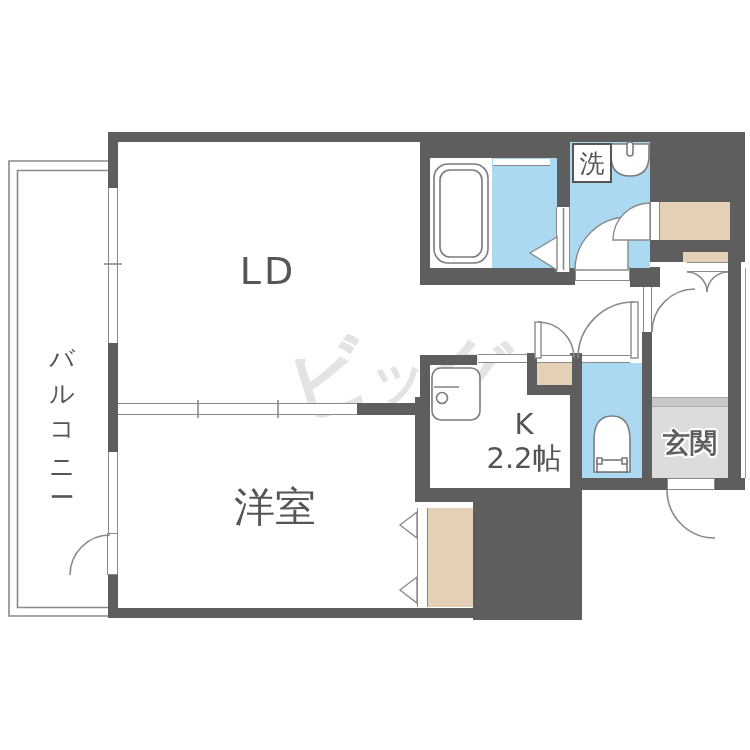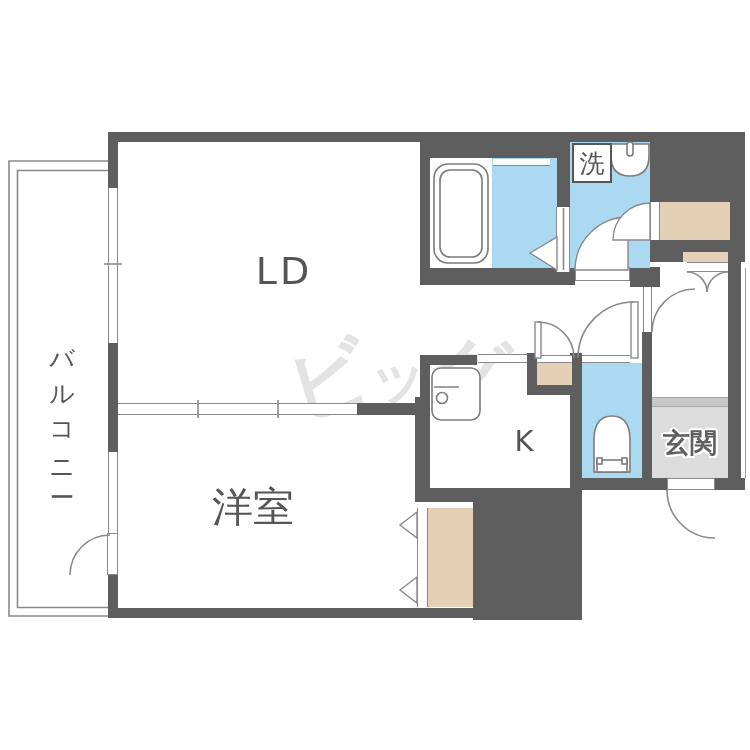--- a/index.html
+++ b/index.html
@@ -142,26 +142,27 @@
     <path class="ln" d="M110,535 A40,40 0 0 0 70,575"></path>
 
     <polygon class="tri" points="417,512 400,525 417,538"></polygon>
     <polygon class="tri" points="417,577 400,590 417,603"></polygon>
 
     <line class="ln" x1="104" y1="264" x2="122" y2="264"></line>
     <line class="ln" x1="198" y1="400" x2="198" y2="418"></line>
     <line class="ln" x1="278" y1="400" x2="278" y2="418"></line>
   </svg>
 
-  <div class="label lbl-ld z6" style="left:284px;top:271px">LD</div>
+  <div class="label lbl-ld z6" style="left:268px;top:271px">LD</div>
   <div class="label lbl-balcony z6" style="left:62px;top:412px">バルコニー</div>
-  <div class="label lbl-room z6" style="left:253px;top:508px">
+  <div class="label lbl-room z6" style="left:275px;top:508px">
     <div>洋室</div>
   </div>
   <div class="label lbl-k z6" style="left:524px;top:441px">
     <div>K</div>
+    <div>2.2帖</div>
   </div>
   <div class="label lbl-genkan z6" style="left:690px;top:443px">玄関</div>
   <div class="washbox z6">
     <span>洗</span>
   </div>
 
 </div>
 
 </body></html>

